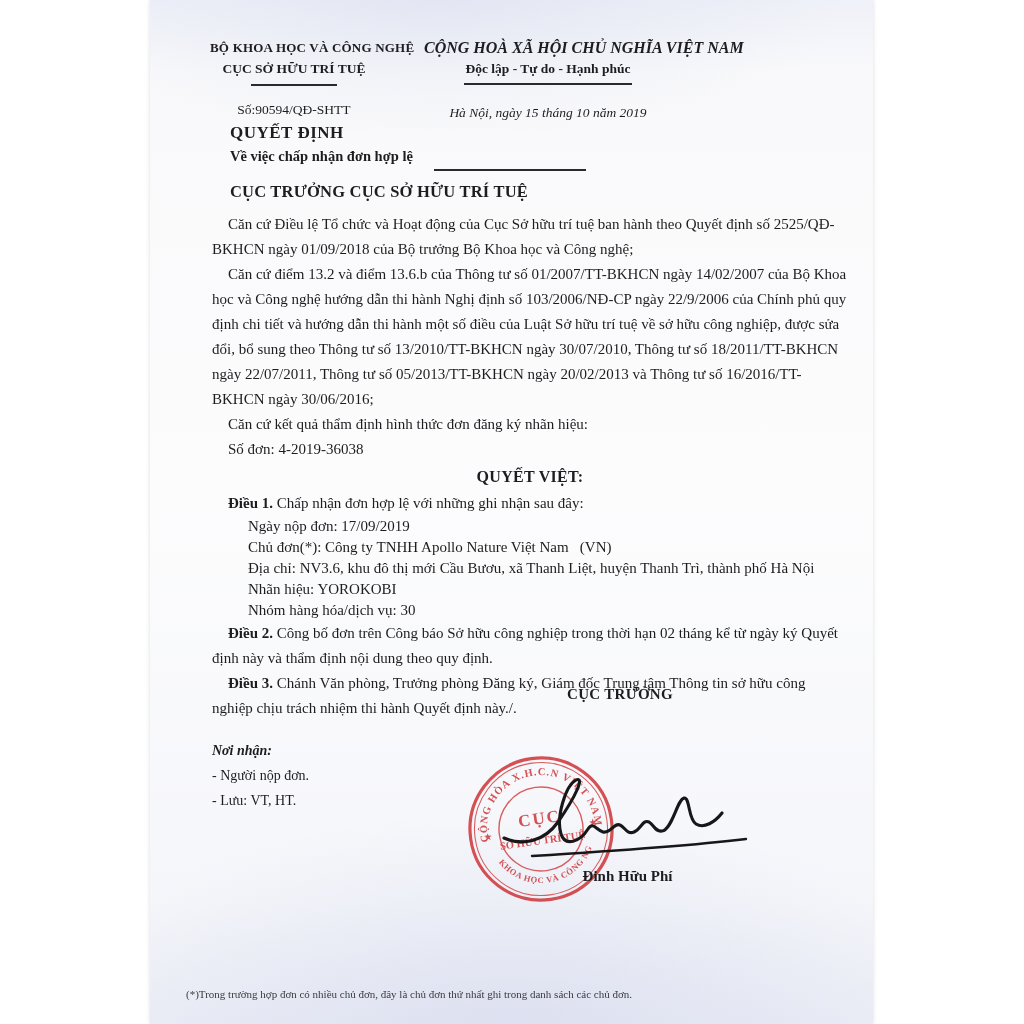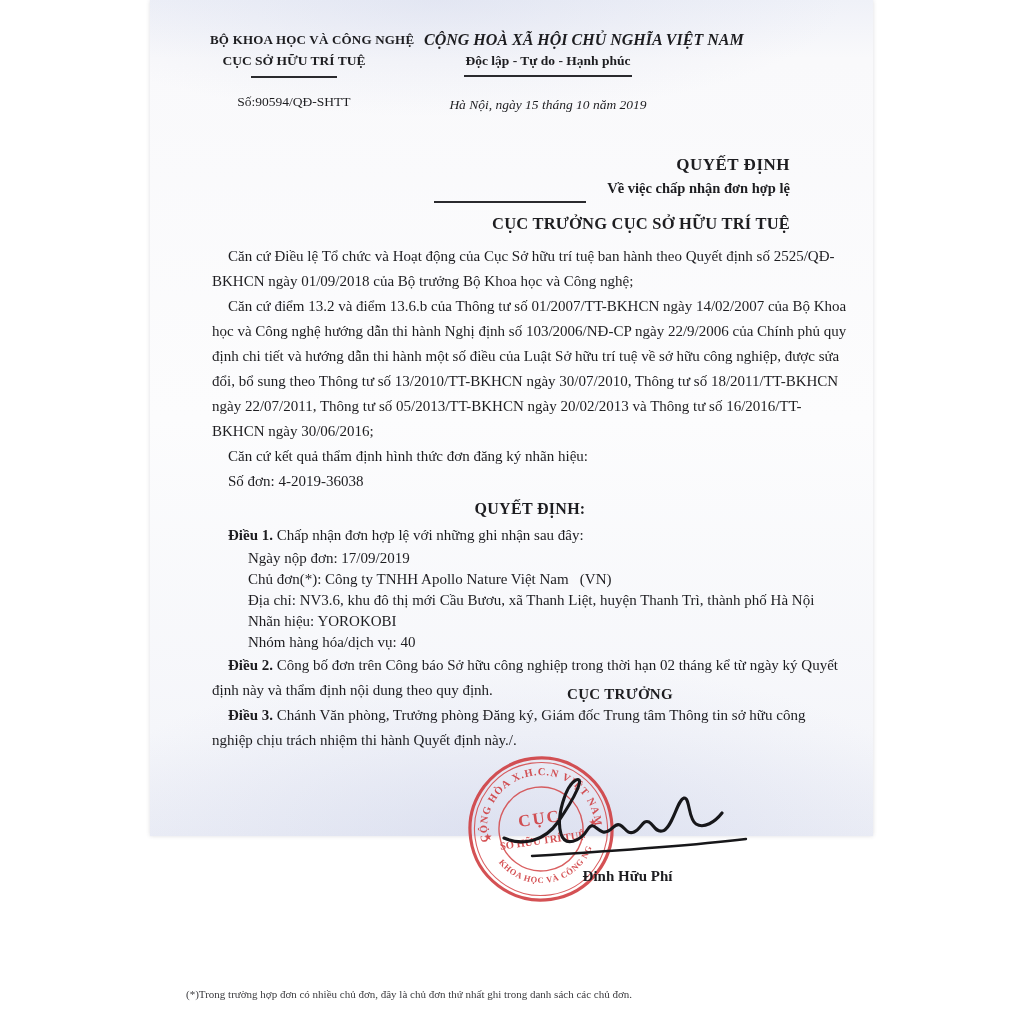--- a/index.html
+++ b/index.html
@@ -1,41 +1,41 @@
 <!DOCTYPE html>
 <html><head>
 <meta charset="utf-8">
 <style>
   * { margin:0; padding:0; box-sizing:border-box; }
   html,body { width:1024px; height:1024px; background:#ffffff; overflow:hidden; }
   body { font-family:"Liberation Serif","DejaVu Serif",serif; color:#1d1d20; }
 
   .doc-photo {
-    position:absolute; left:150px; top:0; width:723px; height:836px;
+    position:absolute; left:150px; top:0; width:723px; height:1024px;
     background:
       radial-gradient(ellipse 90% 30% at 50% 100%, rgba(190,198,228,0.35), rgba(0,0,0,0) 70%),
       radial-gradient(ellipse 80% 20% at 40% 0%, rgba(198,205,230,0.30), rgba(0,0,0,0) 70%),
       linear-gradient(180deg,#eff1f8 0%, #f9f9fb 7%, #fcfcfd 50%, #f5f6fa 88%, #eceef6 100%);
     box-shadow:0 0 4px rgba(60,60,90,0.18);
-    padding-top:30px;
+    padding-top:38px;
   }
 
   .header { display:flex; padding-left:60px; }
   .h-left { width:168px; text-align:center; }
   .h-right { width:248px; margin-left:46px; text-align:center; }
   .h-org1 { font-size:13px; font-weight:bold; letter-spacing:.2px; line-height:20px; white-space:nowrap; }
   .h-org2 { font-size:13.5px; font-weight:bold; line-height:21px; white-space:nowrap; }
   .rule-sm { width:86px; height:2px; background:#2a2a2e; margin:5px auto 0 auto; }
   .rule-md { width:168px; height:2px; background:#2a2a2e; margin:4px auto 0 auto; }
   .h-number { font-size:13.5px; margin-top:16px; }
   .h-nation { font-size:16px; font-weight:bold; line-height:20px; white-space:nowrap;font-style:italic; }
   .h-motto { font-size:13.5px; font-weight:bold; line-height:21px; }
   .h-date { font-size:13.5px; font-style:italic; margin-top:20px; white-space:nowrap; }
 
-  .title-block { margin-top:40px; text-align:right; width:560px; margin-left:80px; }
+  .title-block { text-align:left; width:560px; margin-left:80px; }
   .t-main { font-size:17px; font-weight:bold; letter-spacing:.5px; line-height:24px; }
   .t-sub { font-size:14.5px; font-weight:bold; line-height:22px; }
   .rule-t { width:152px; height:1.6px; background:#2a2a2e; margin:2px auto 0 auto; }
   .t-issuer { font-size:16.5px; font-weight:bold; margin-top:9px; line-height:24px; letter-spacing:.2px; }
 
   .body-text { margin:8px 0 0 62px; width:636px; font-size:15px; line-height:25px; }
   .body-text p { text-indent:16px; }
   .app-no { text-indent:36px; }
   .decides { text-align:center; font-weight:bold; font-size:16px; margin:2px 0; letter-spacing:.3px; }
   .article-lead { font-weight:bold; }
@@ -75,33 +75,38 @@
     <div class="t-sub">Về việc chấp nhận đơn hợp lệ</div>
     <div class="rule-t"></div>
     <div class="t-issuer">CỤC TRƯỞNG CỤC SỞ HỮU TRÍ TUỆ</div>
   </div>
 
   <div class="body-text">
     <p>Căn cứ Điều lệ Tổ chức và Hoạt động của Cục Sở hữu trí tuệ ban hành theo Quyết định số 2525/QĐ-BKHCN ngày 01/09/2018 của Bộ trưởng Bộ Khoa học và Công nghệ;</p>
     <p>Căn cứ điểm 13.2 và điểm 13.6.b của Thông tư số 01/2007/TT-BKHCN ngày 14/02/2007 của Bộ Khoa học và Công nghệ hướng dẫn thi hành Nghị định số 103/2006/NĐ-CP ngày 22/9/2006 của Chính phủ quy định chi tiết và hướng dẫn thi hành một số điều của Luật Sở hữu trí tuệ về sở hữu công nghiệp, được sửa đổi, bổ sung theo Thông tư số 13/2010/TT-BKHCN ngày 30/07/2010, Thông tư số 18/2011/TT-BKHCN ngày 22/07/2011, Thông tư số 05/2013/TT-BKHCN ngày 20/02/2013 và Thông tư số 16/2016/TT-BKHCN ngày 30/06/2016;</p>
     <p>Căn cứ kết quả thẩm định hình thức đơn đăng ký nhãn hiệu:</p>
     <p class="app-no">Số đơn: 4-2019-36038</p>
-    <div class="decides">QUYẾT ĐỊNH:</div>
+    <div class="decides">QUYẾT VIỆT:</div>
 
     <p><span class="article-lead">Điều 1.</span> <span>Chấp nhận đơn hợp lệ với những ghi nhận sau đây:</span></p>
     <div class="detail-line">Ngày nộp đơn: 17/09/2019</div>
     <div class="detail-line">Chủ đơn(*): Công ty TNHH Apollo Nature Việt Nam&nbsp;&nbsp; (VN)</div>
     <div class="detail-line">Địa chỉ: NV3.6, khu đô thị mới Cầu Bươu, xã Thanh Liệt, huyện Thanh Trì, thành phố Hà Nội</div>
     <div class="detail-line">Nhãn hiệu: YOROKOBI</div>
-    <div class="detail-line">Nhóm hàng hóa/dịch vụ: 40</div>
+    <div class="detail-line">Nhóm hàng hóa/dịch vụ: 30</div>
 
     <p><span class="article-lead">Điều 2.</span> <span>Công bố đơn trên Công báo Sở hữu công nghiệp trong thời hạn 02 tháng kể từ ngày ký Quyết định này và thẩm định nội dung theo quy định.</span></p>
     <p><span class="article-lead">Điều 3.</span> <span>Chánh Văn phòng, Trưởng phòng Đăng ký, Giám đốc Trung tâm Thông tin sở hữu công nghiệp chịu trách nhiệm thi hành Quyết định này./.</span></p>
   </div>
 
+  <div class="recipients">
+    <div class="recip-head">Nơi nhận:</div>
+    <div>- Người nộp đơn.</div>
+    <div>- Lưu: VT, HT.</div>
+  </div>
 
   <div class="signer-title">CỤC TRƯỞNG</div>
 
   <div class="stamp-wrap">
     <svg width="150" height="150" viewBox="0 0 150 150">
       <g transform="rotate(-8 75 75)" opacity="0.88" fill="#cf3a3d" stroke="none" font-family="Liberation Serif, serif">
         <circle cx="75" cy="75" r="71" fill="none" stroke="#cf3a3d" stroke-width="3.2"></circle>
         <circle cx="75" cy="75" r="66.5" fill="none" stroke="#d4494b" stroke-width="1.1"></circle>
         <circle cx="75" cy="75" r="42" fill="none" stroke="#d4494b" stroke-width="1.4"></circle>
         <defs>

